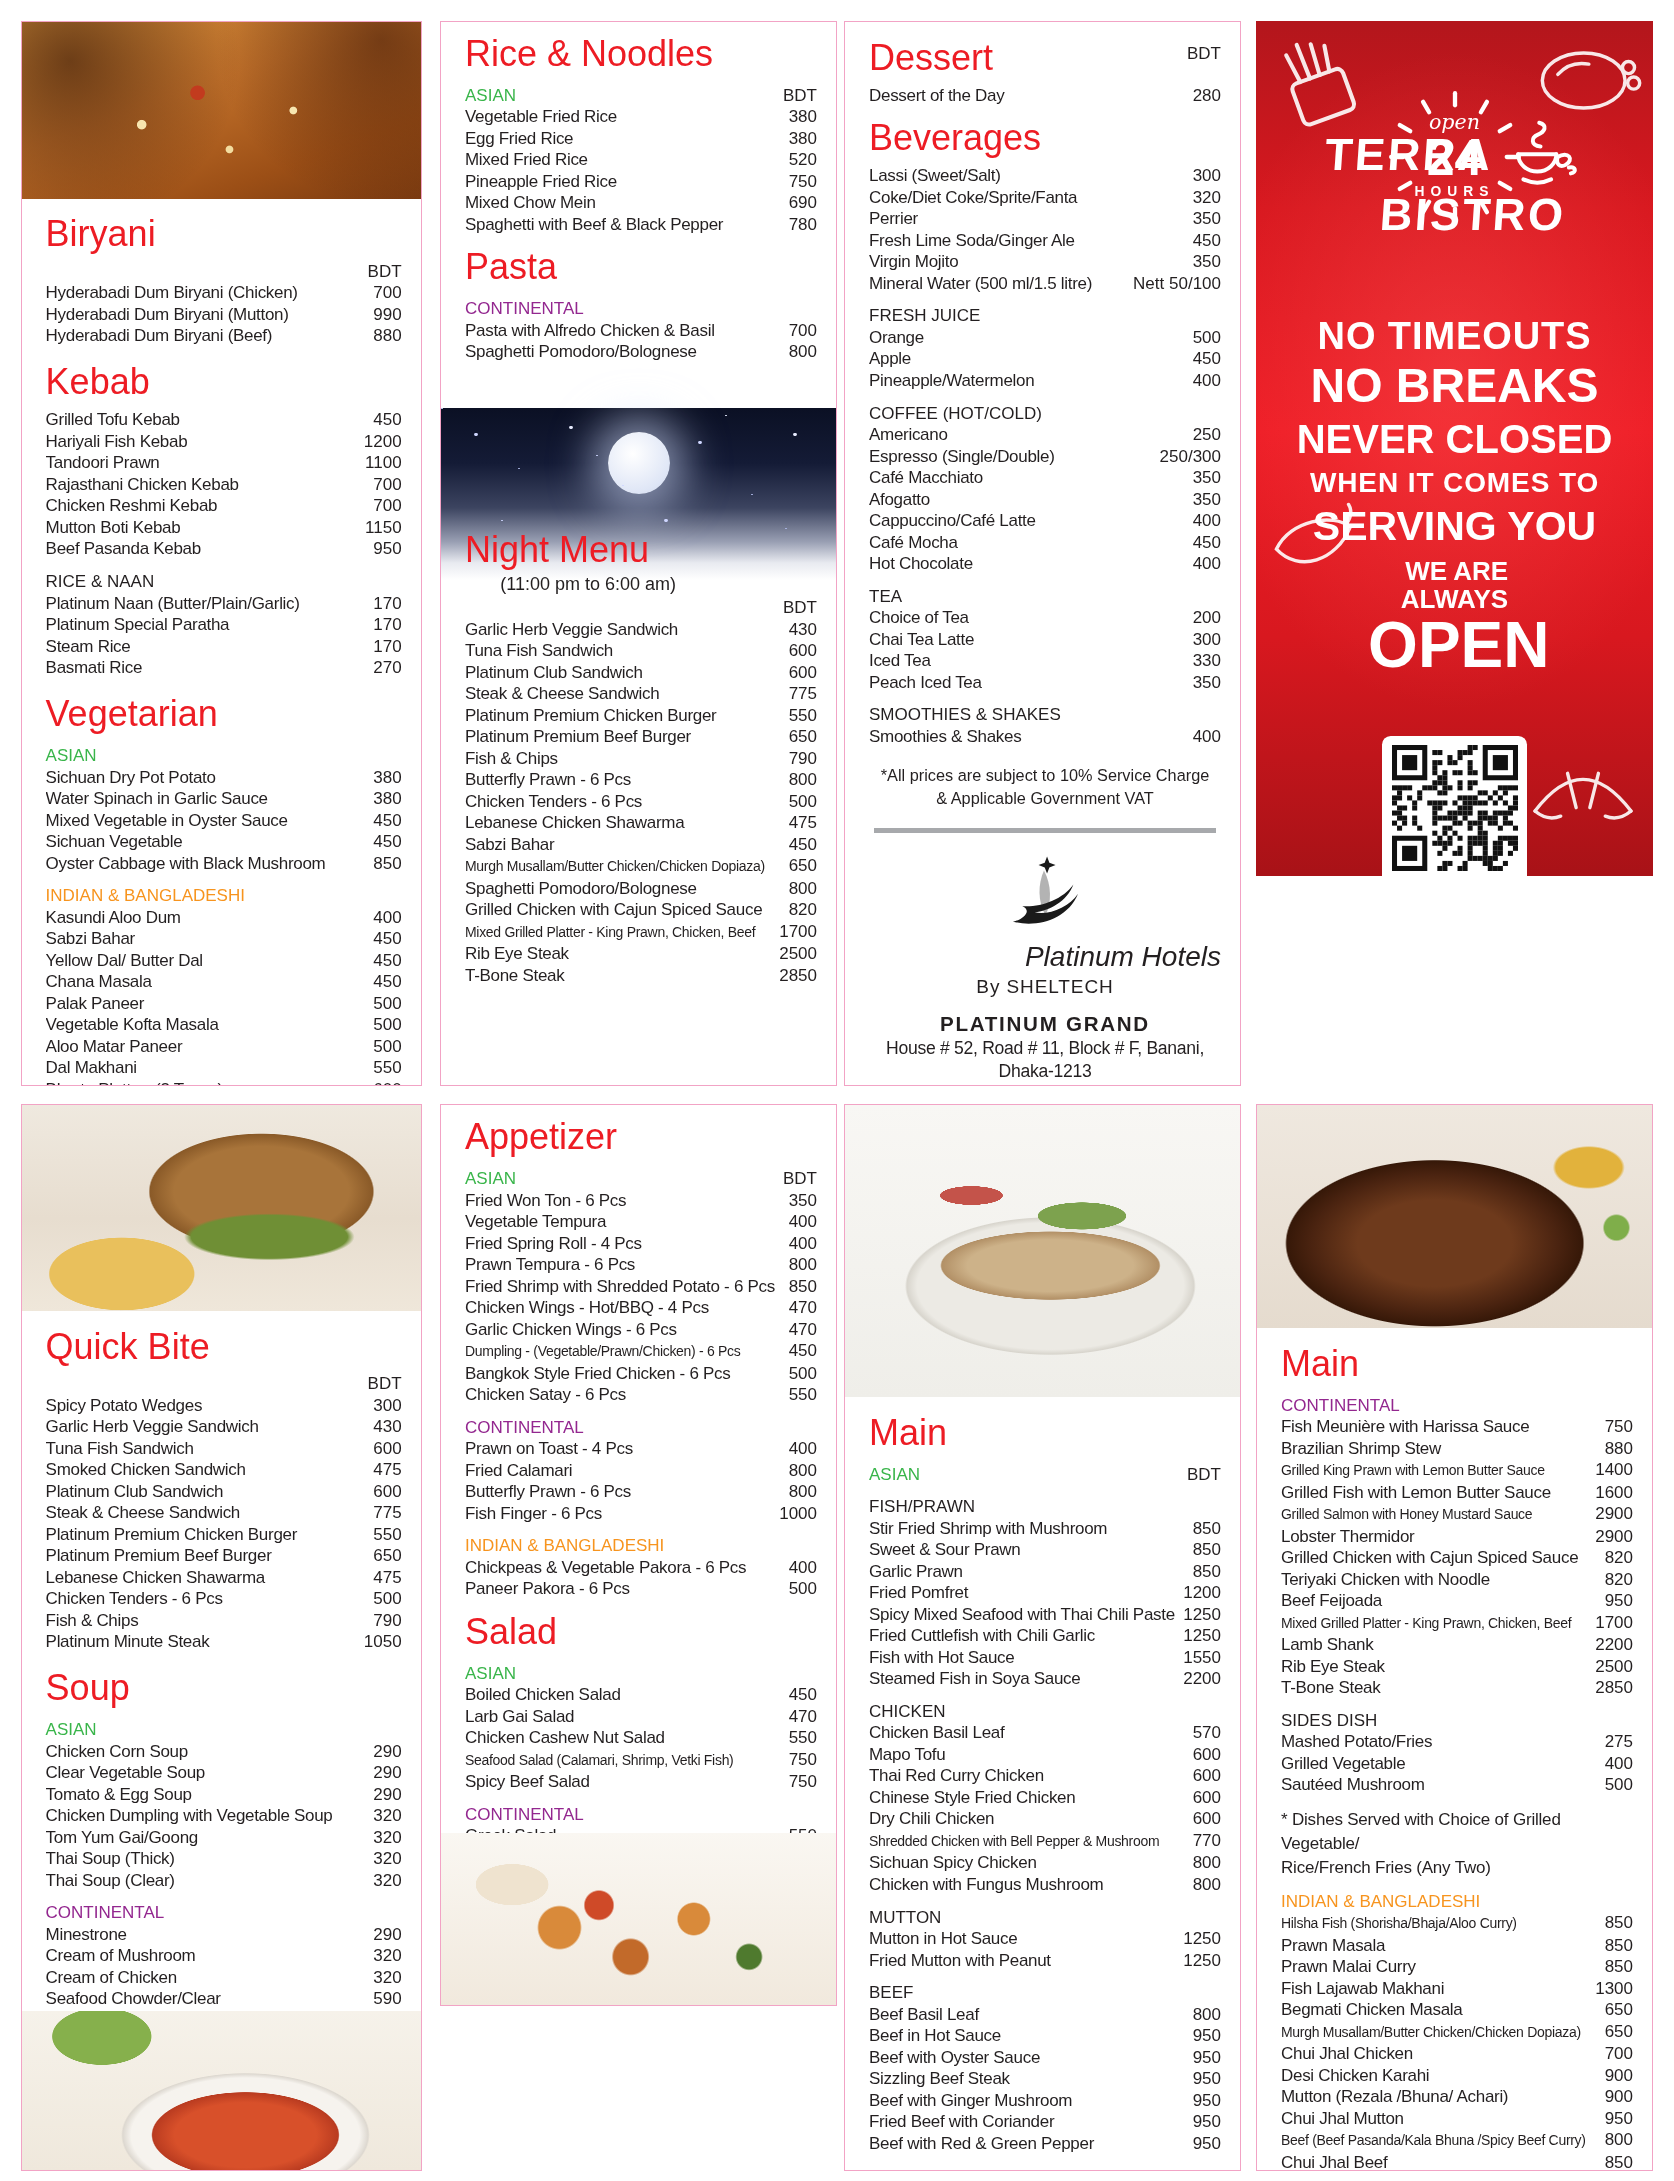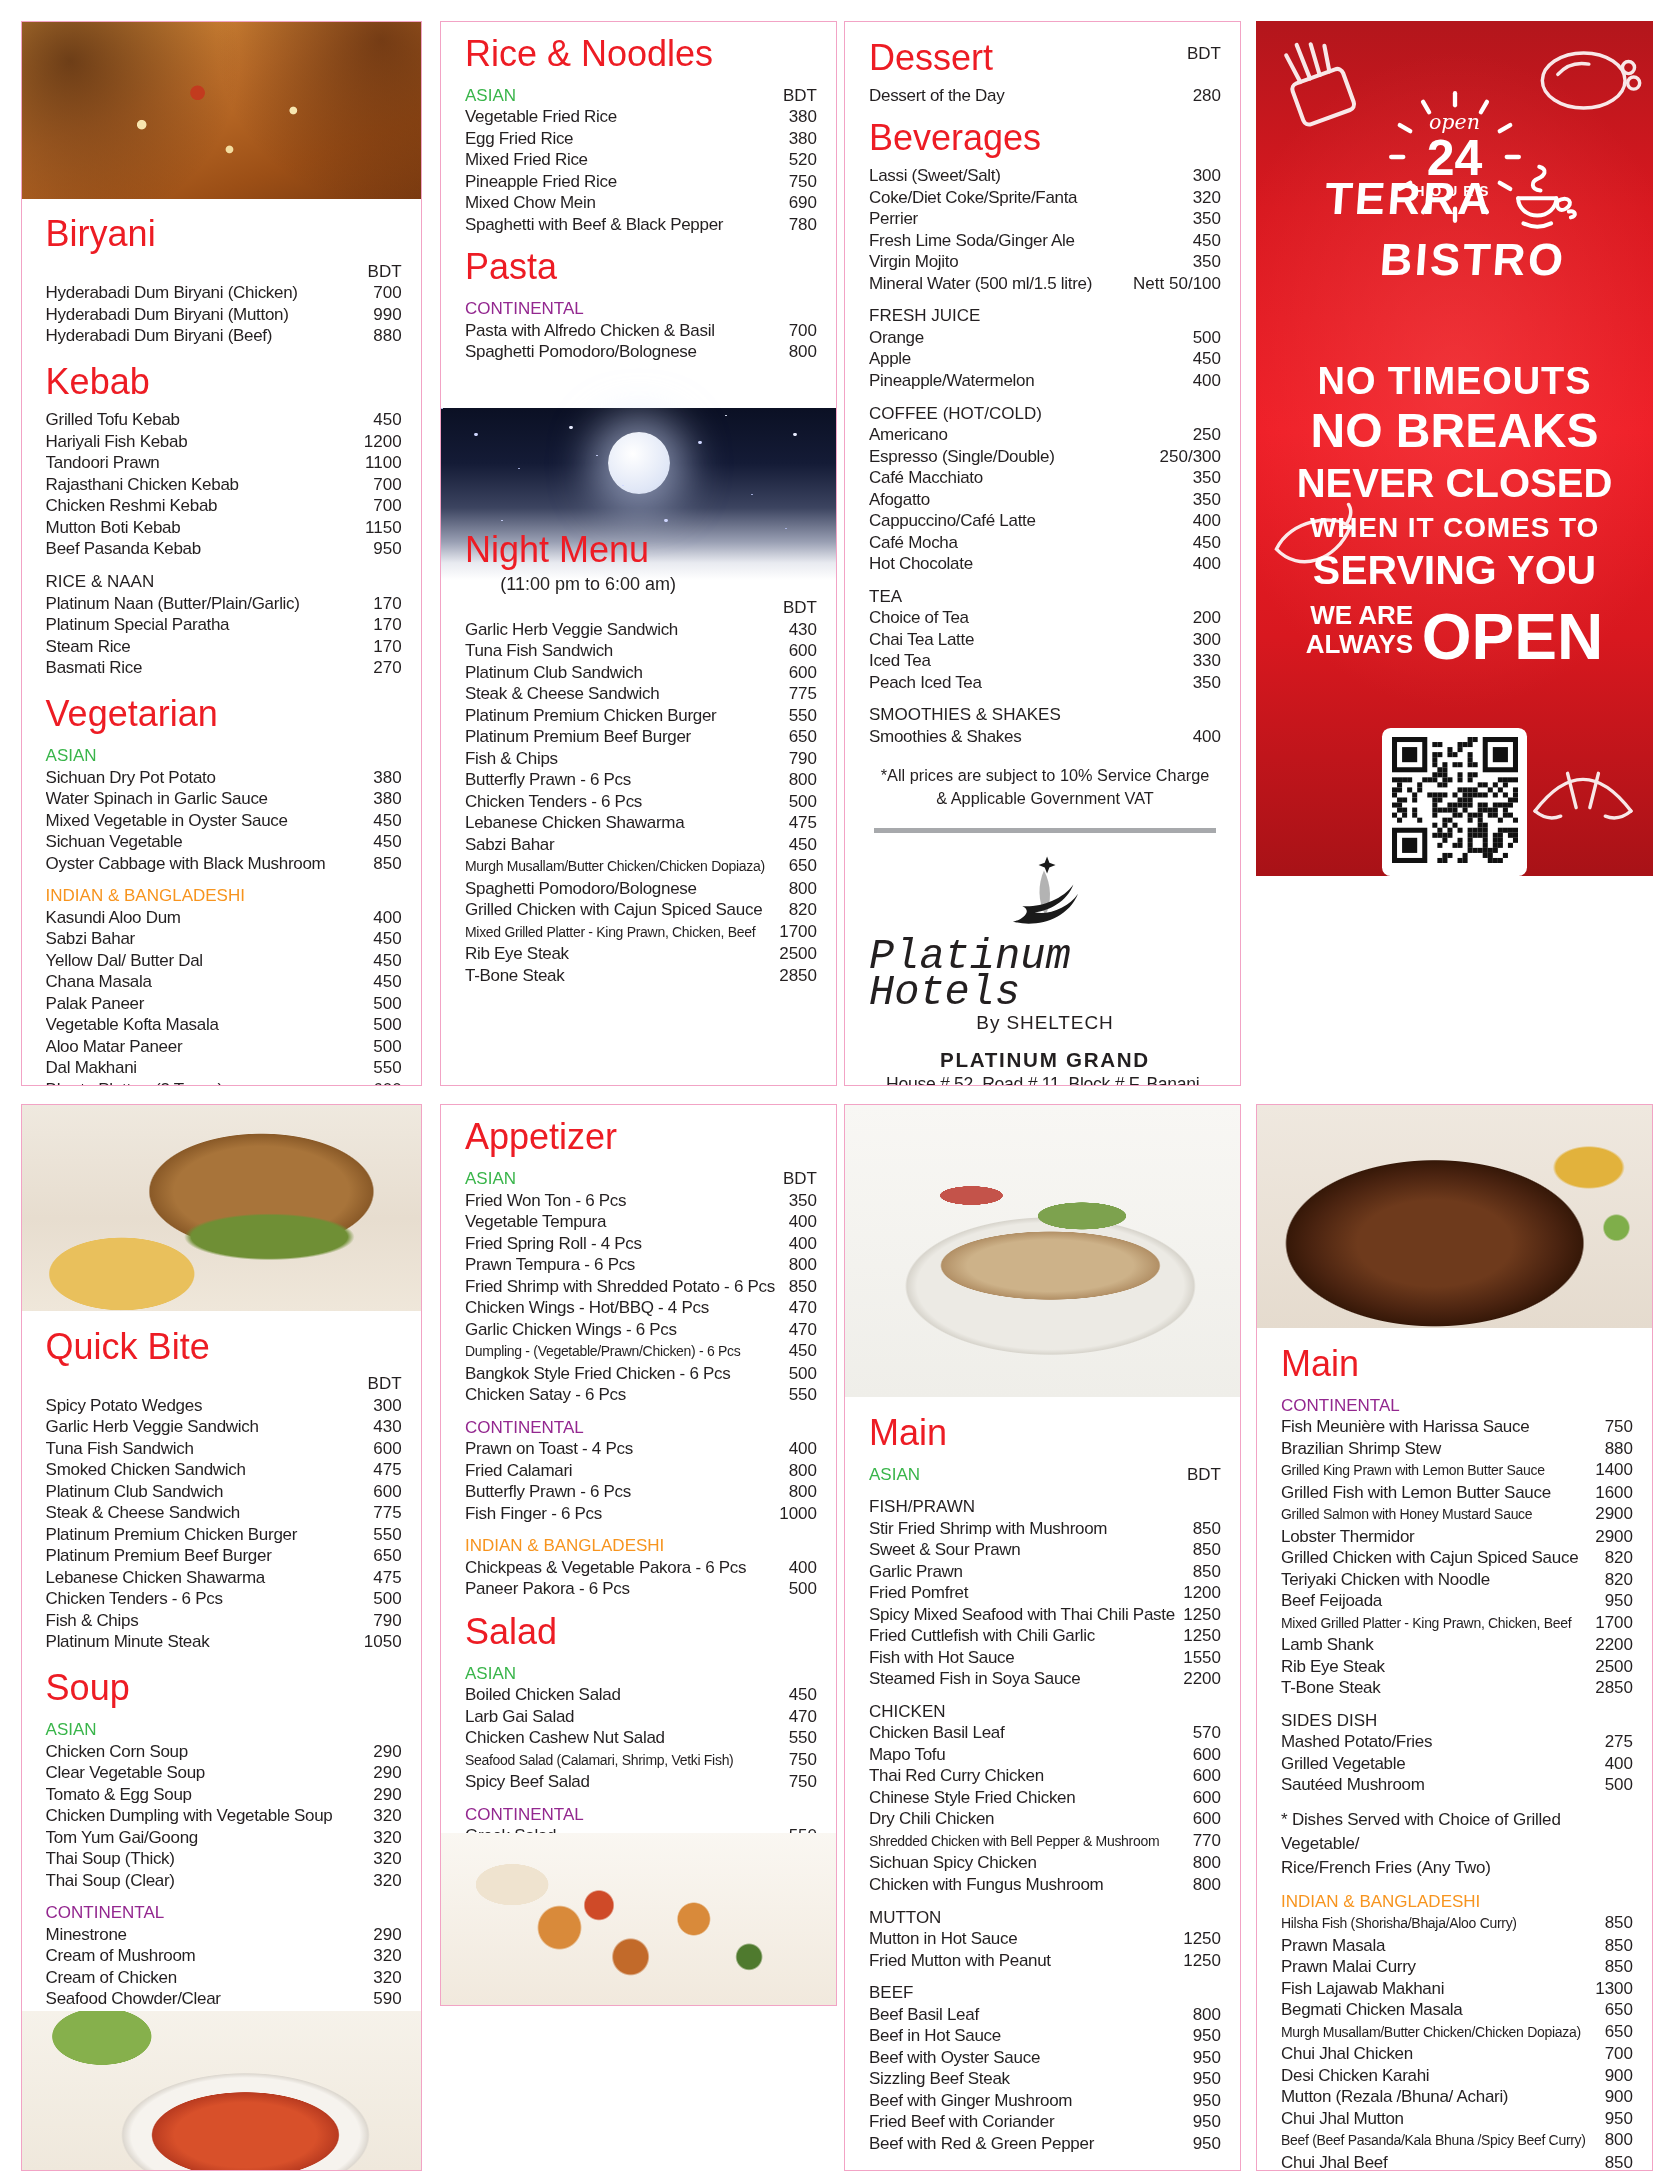--- a/index.html
+++ b/index.html
@@ -85,21 +85,21 @@
         box-shadow:34px 26px 0 0.9px #cfd6ff,77px 60px 0 0 #aeb8e8,129px 19px 0 0.9px #e8ecff,181px 77px 0 0 #cfd6ff,
         258px 34px 0 0.9px #cfd6ff,310px 86px 0 0 #aeb8e8,353px 26px 0 0.9px #e8ecff,60px 112px 0 0 #cfd6ff,
         224px 112px 0 0.9px #cfd6ff,344px 120px 0 0 #aeb8e8,284px 6.9px 0 0 #e8ecff,155px 47px 0 0 #cfd6ff;}
   .night-head{position:relative;margin-top:-50px;}
   .night-title{margin:0;}
   .night-sub{font-size:18px;line-height:26px;width:70%;text-align:center;margin-top:1.7px;}
 
   
   .divider{height:4.3px;background:#a7a9ac;margin:19px 5.2px 20.6px;}
   .hotel-logo{text-align:center;margin-top:1.7px;}
-  .hotel-script{text-align:left;font-family:Liberation Mono, monospace;font-style:italic;font-size:42px;line-height:36px;color:#231f20;}
+  .hotel-script{text-align:right;font-family:Liberation Sans, sans-serif;font-style:italic;font-size:28px;line-height:36px;color:#231f20;}
   .hotel-by{text-align:center;font-size:19px;line-height:24px;letter-spacing:0.9px;}
   .hotel-grand{text-align:center;font-size:20.6px;line-height:26px;font-weight:700;letter-spacing:1.7px;margin-top:12px;}
   .hotel-addr{text-align:center;font-size:17.6px;line-height:22.4px;letter-spacing:-0.3px;}
 
   
   .promo{display:flex;flex-direction:column;align-items:center;color:#fff;background:
      radial-gradient(90% 55% at 50% 42%,rgba(255,90,90,.38),transparent 70%),
      linear-gradient(180deg,#b3161c 0%,#d8181f 22%,#ee1c25 48%,#d8181f 72%,#a81217 100%);}
   .badge{position:relative;width:138px;height:138px;margin-top:67px;}
   .badge .ticks{position:absolute;left:0;top:0;}
@@ -111,21 +111,21 @@
   .brand-row{display:flex;align-items:center;}
   .b-terra{font-size:45px;font-weight:800;letter-spacing:2.6px;transform:skewX(-4deg);}
   .brand-row svg{margin-left:12px;}
   .b-bistro{font-size:45px;font-weight:800;letter-spacing:2.6px;transform:skewX(-4deg);margin:-3.4px 0 0 55px;}
   .slogan{margin-top:76px;text-align:center;line-height:1;}
   .s1{font-size:38px;font-weight:700;letter-spacing:0.9px;}
   .s2{font-size:48px;font-weight:700;margin-top:6.9px;}
   .s3{font-size:40px;font-weight:700;margin-top:8.6px;}
   .s4{font-size:28px;font-weight:700;margin-top:10.3px;letter-spacing:0.9px;text-align:center;}
   .s5{font-size:41px;font-weight:700;margin-top:8.6px;}
-  .s6{display:flex;align-items:flex-end;justify-content:center;margin-top:10.3px;}
+  .s6{display:flex;align-items:center;justify-content:center;margin-top:10.3px;flex-direction:column;}
   .s6l{font-size:26px;font-weight:700;text-align:right;line-height:1.08;padding-bottom:6px;}
   .s6r{font-size:64px;font-weight:700;line-height:.82;margin-left:8.6px;}
   .qr-box{margin-top:64px;background:#fff;border-radius:8.6px;padding:9.5px;}
   .doodle{position:absolute;opacity:.9;}
 
   .footer-wrap{margin-top:0;}
 </style>
 </head>
 <body>
 

